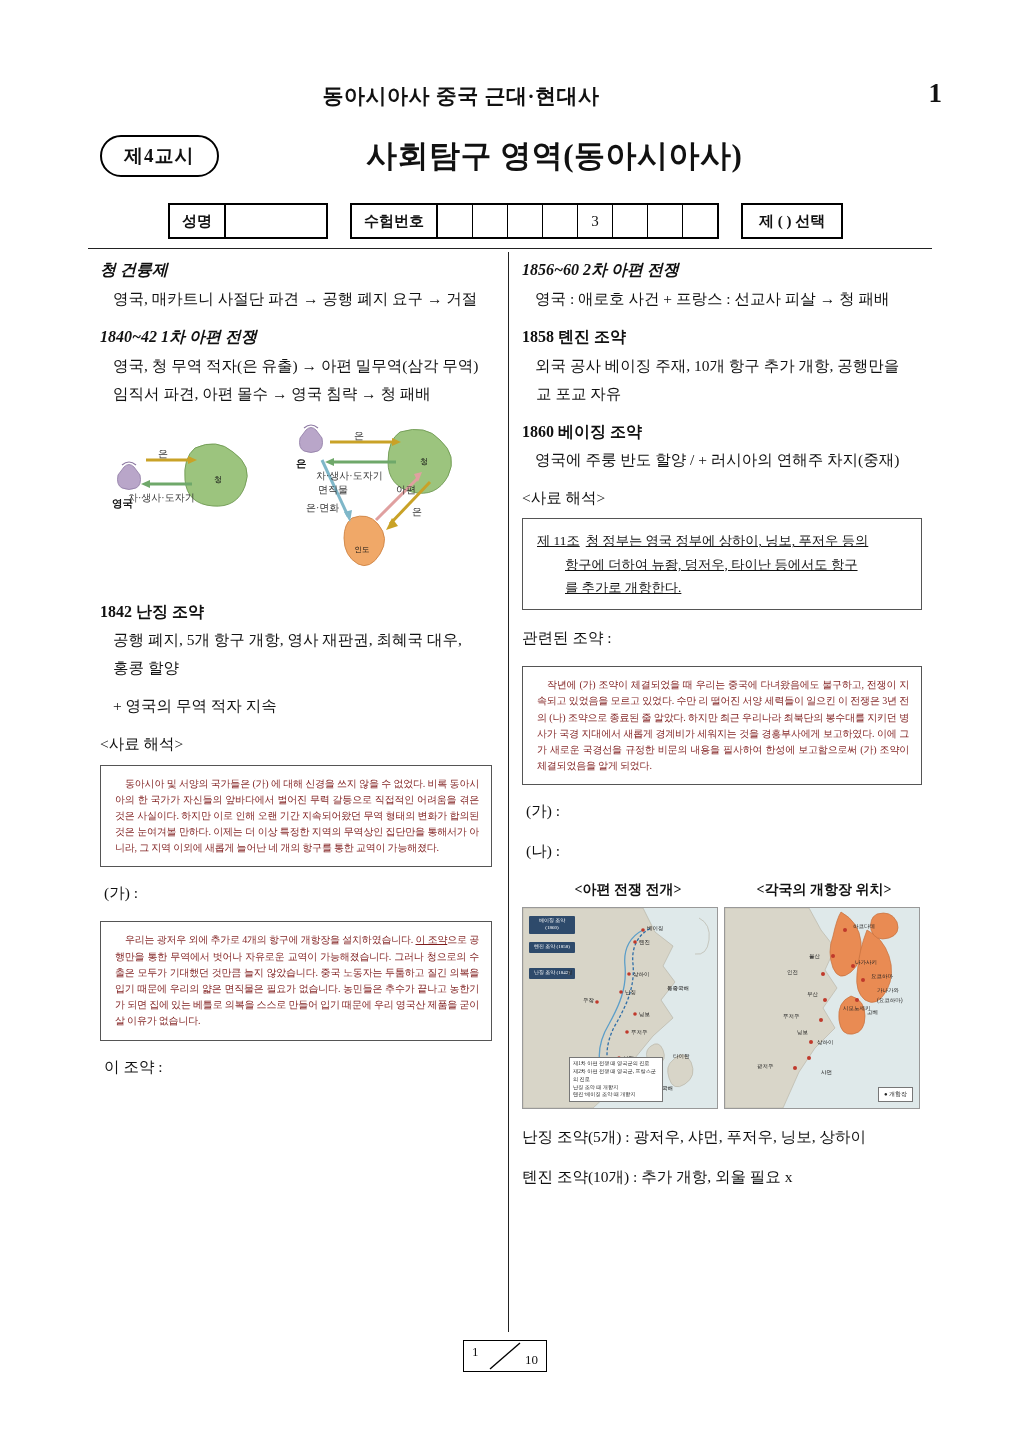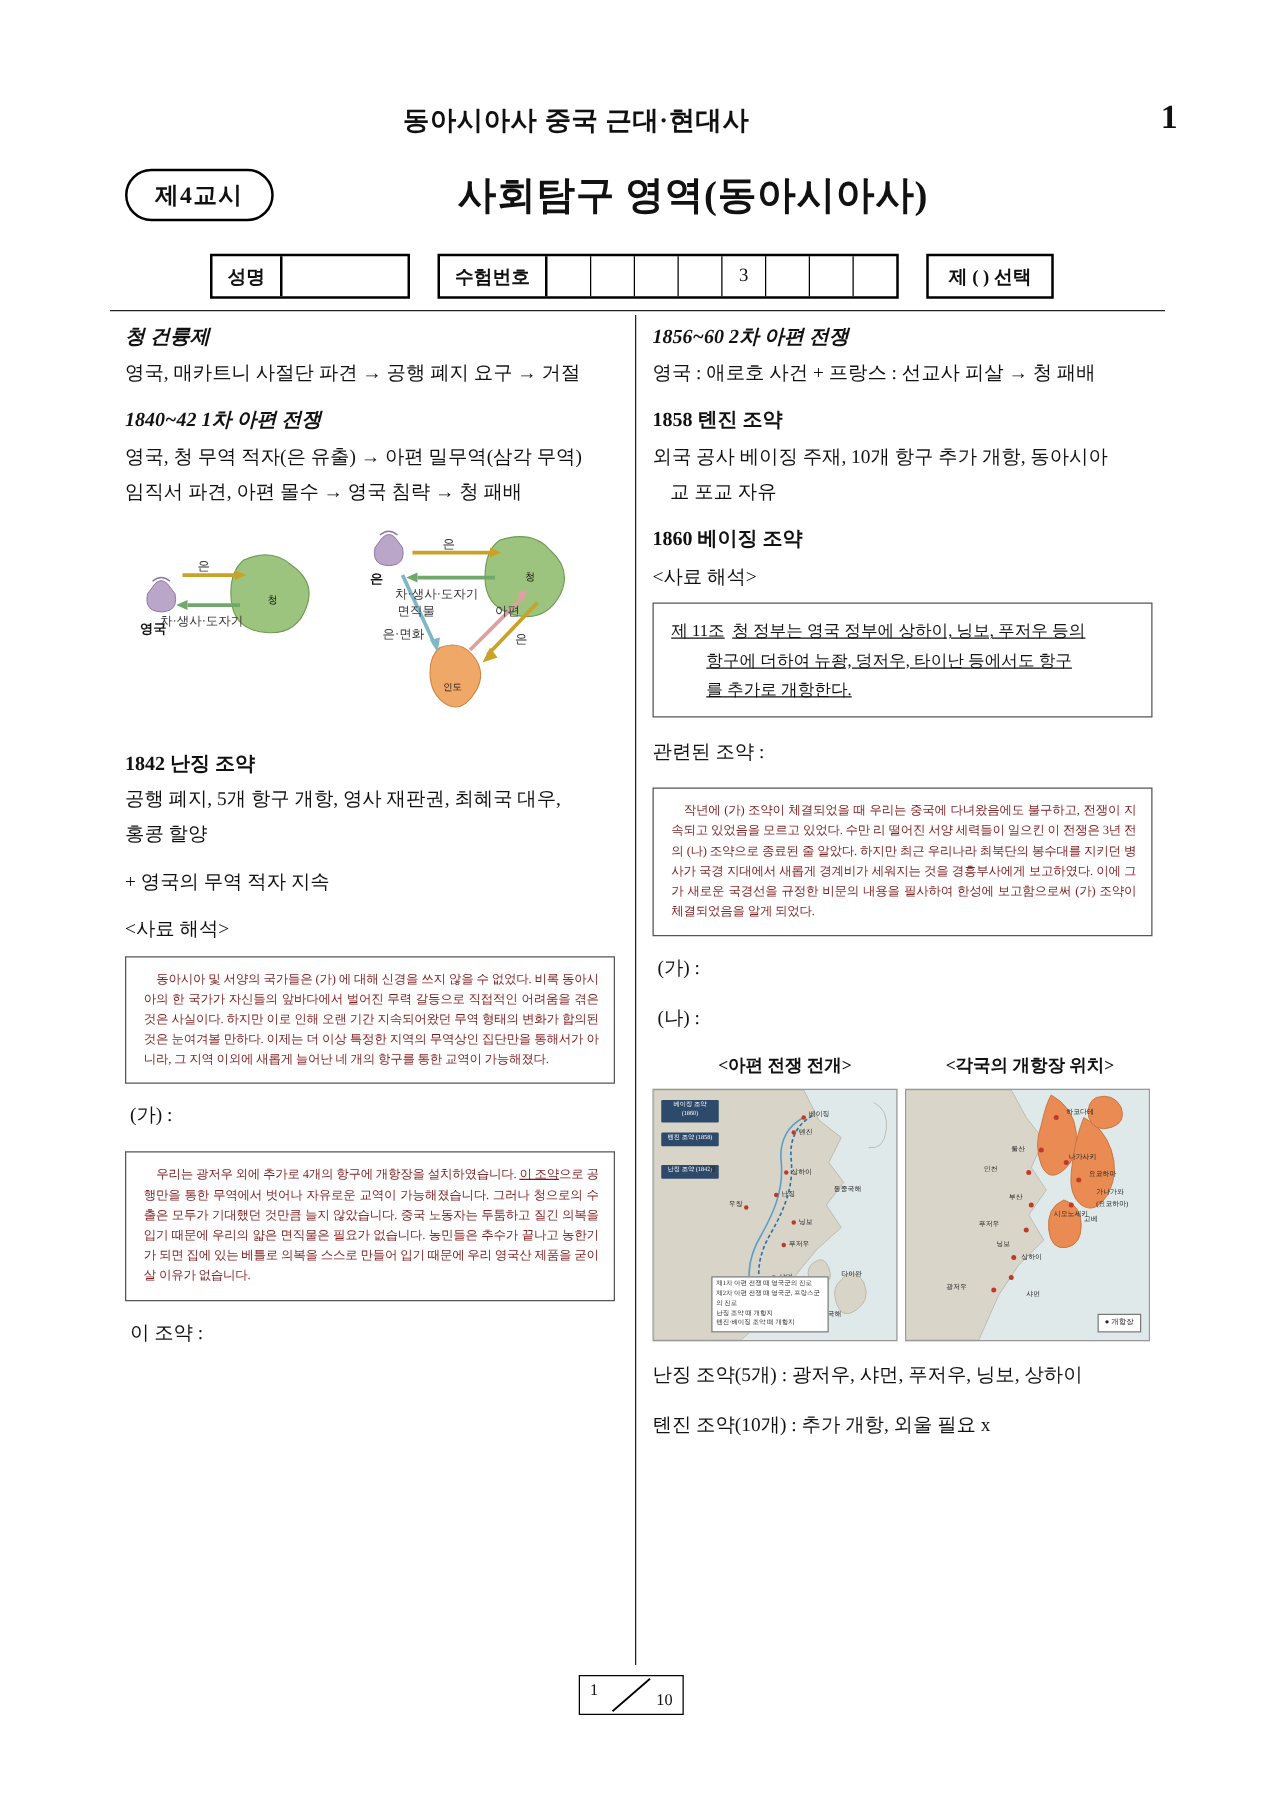--- a/index.html
+++ b/index.html
@@ -141,21 +141,21 @@
     font-weight: bold;
     font-size: 16px;
     margin: 0 0 4px 0;
   }
   .h-bold {
     font-weight: bold;
     font-size: 16px;
     margin: 0 0 4px 0;
   }
   p.body {
-    margin: 0 0 14px 0;
+    margin: 0 0 14px 13px;
     font-size: 15.5px;
     line-height: 1.55;
   }
   p.body.tight { margin-bottom: 4px; }
 
   .srclabel {
     margin: 6px 0 8px 0;
     font-size: 15.5px;
   }
 
@@ -376,24 +376,25 @@
 
     <div class="answerline">이 조약 :</div>
   </div>
 
   <div class="col col-right">
 
     <div class="h-italic">1856~60  2차 아편 전쟁</div>
     <p class="body">영국 : 애로호 사건 + 프랑스 : 선교사 피살 → 청 패배</p>
 
     <div class="h-bold">1858 톈진 조약</div>
-    <p class="body tight">외국 공사 베이징 주재, 10개 항구 추가 개항, 동아시아</p>
+    <p class="body tight">외국 공사 베이징 주재, 10개 항구 추가 개항, 공행만을</p>
     <p class="body" style="margin-left:14px;">교 포교 자유</p>
 
     <div class="h-bold">1860 베이징 조약</div>
+    <p class="body">영국에 주룽 반도 할양 / + 러시아의 연해주 차지(중재)</p>
 
     <div class="srclabel">&lt;사료 해석&gt;</div>
 
     <div class="clause">
       <span class="num">제 11조</span><span>청 정부는 영국 정부에 상하이, 닝보, 푸저우 등의</span>
       <span class="ind">항구에 더하여 뉴좡, 덩저우, 타이난 등에서도 항구</span>
       <span class="ind">를 추가로 개항한다.</span>
     </div>
 
     <div class="answerline" style="margin-left:0;">관련된 조약 :</div>

